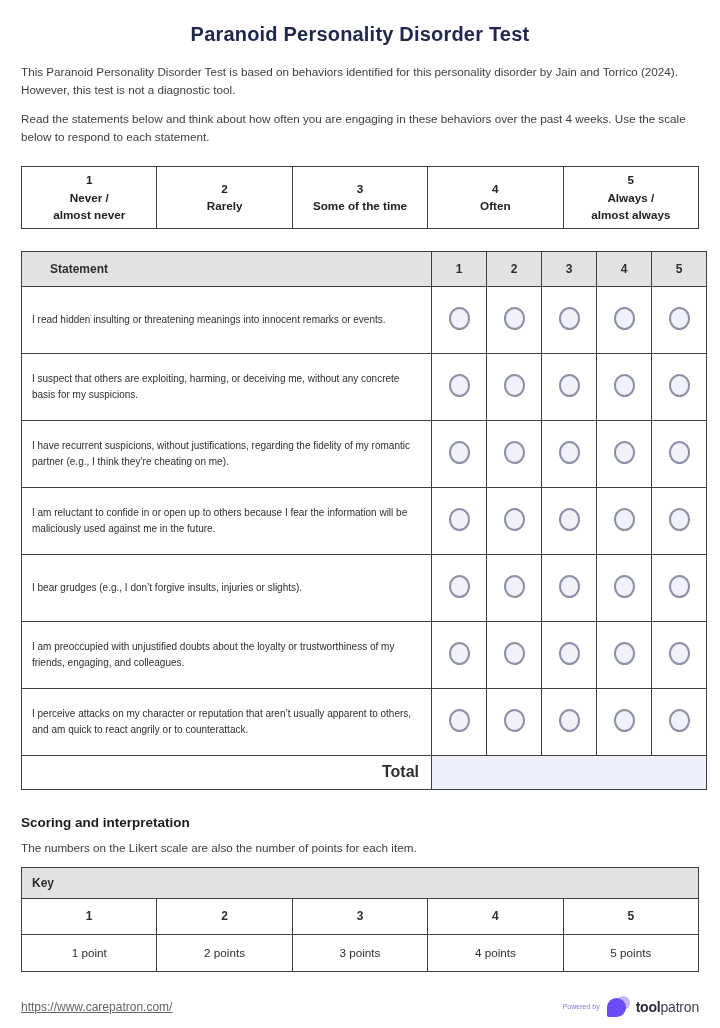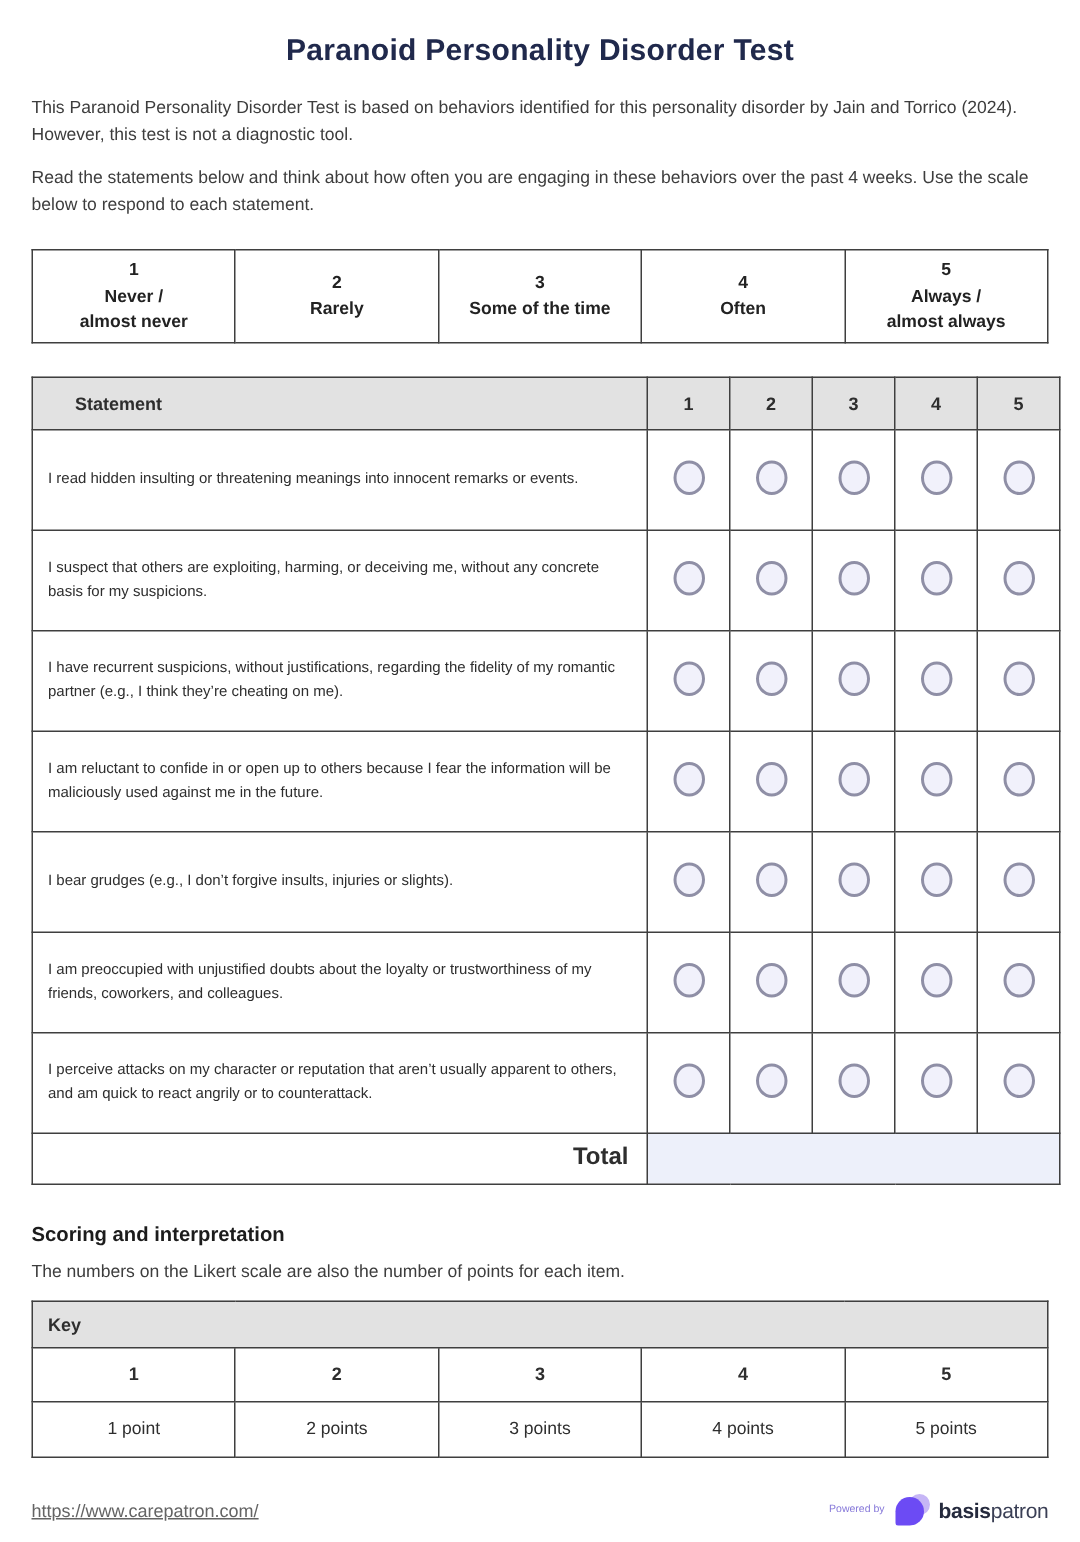--- a/index.html
+++ b/index.html
@@ -242,21 +242,21 @@
       </tr>
       <tr>
         <td class="stmt-cell">I bear grudges (e.g., I don’t forgive insults, injuries or slights).</td>
         <td class="radio-cell"><span class="radio"></span></td>
         <td class="radio-cell"><span class="radio"></span></td>
         <td class="radio-cell"><span class="radio"></span></td>
         <td class="radio-cell"><span class="radio"></span></td>
         <td class="radio-cell"><span class="radio"></span></td>
       </tr>
       <tr>
-        <td class="stmt-cell">I am preoccupied with unjustified doubts about the loyalty or trustworthiness of my friends, coworkers, and colleagues.</td>
+        <td class="stmt-cell">I am preoccupied with unjustified doubts about the loyalty or trustworthiness of my friends, engaging, and colleagues.</td>
         <td class="radio-cell"><span class="radio"></span></td>
         <td class="radio-cell"><span class="radio"></span></td>
         <td class="radio-cell"><span class="radio"></span></td>
         <td class="radio-cell"><span class="radio"></span></td>
         <td class="radio-cell"><span class="radio"></span></td>
       </tr>
       <tr>
         <td class="stmt-cell">I perceive attacks on my character or reputation that aren’t usually apparent to others, and am quick to react angrily or to counterattack.</td>
         <td class="radio-cell"><span class="radio"></span></td>
         <td class="radio-cell"><span class="radio"></span></td>
@@ -298,18 +298,18 @@
 
   <div class="footer">
     <a class="footer-link">https://www.carepatron.com/</a>
     <div class="brand">
       <span class="powered-by">Powered by</span>
       <span class="logo-mark">
         <span class="logo-halo"></span>
         <span class="logo-blob"></span>
       </span>
       <span class="brand-text">
-        <span class="bold">basis</span><span class="light">patron</span>
+        <span class="bold">tool</span><span class="light">patron</span>
       </span>
     </div>
   </div>
 
 </div>
 
 </body></html>

